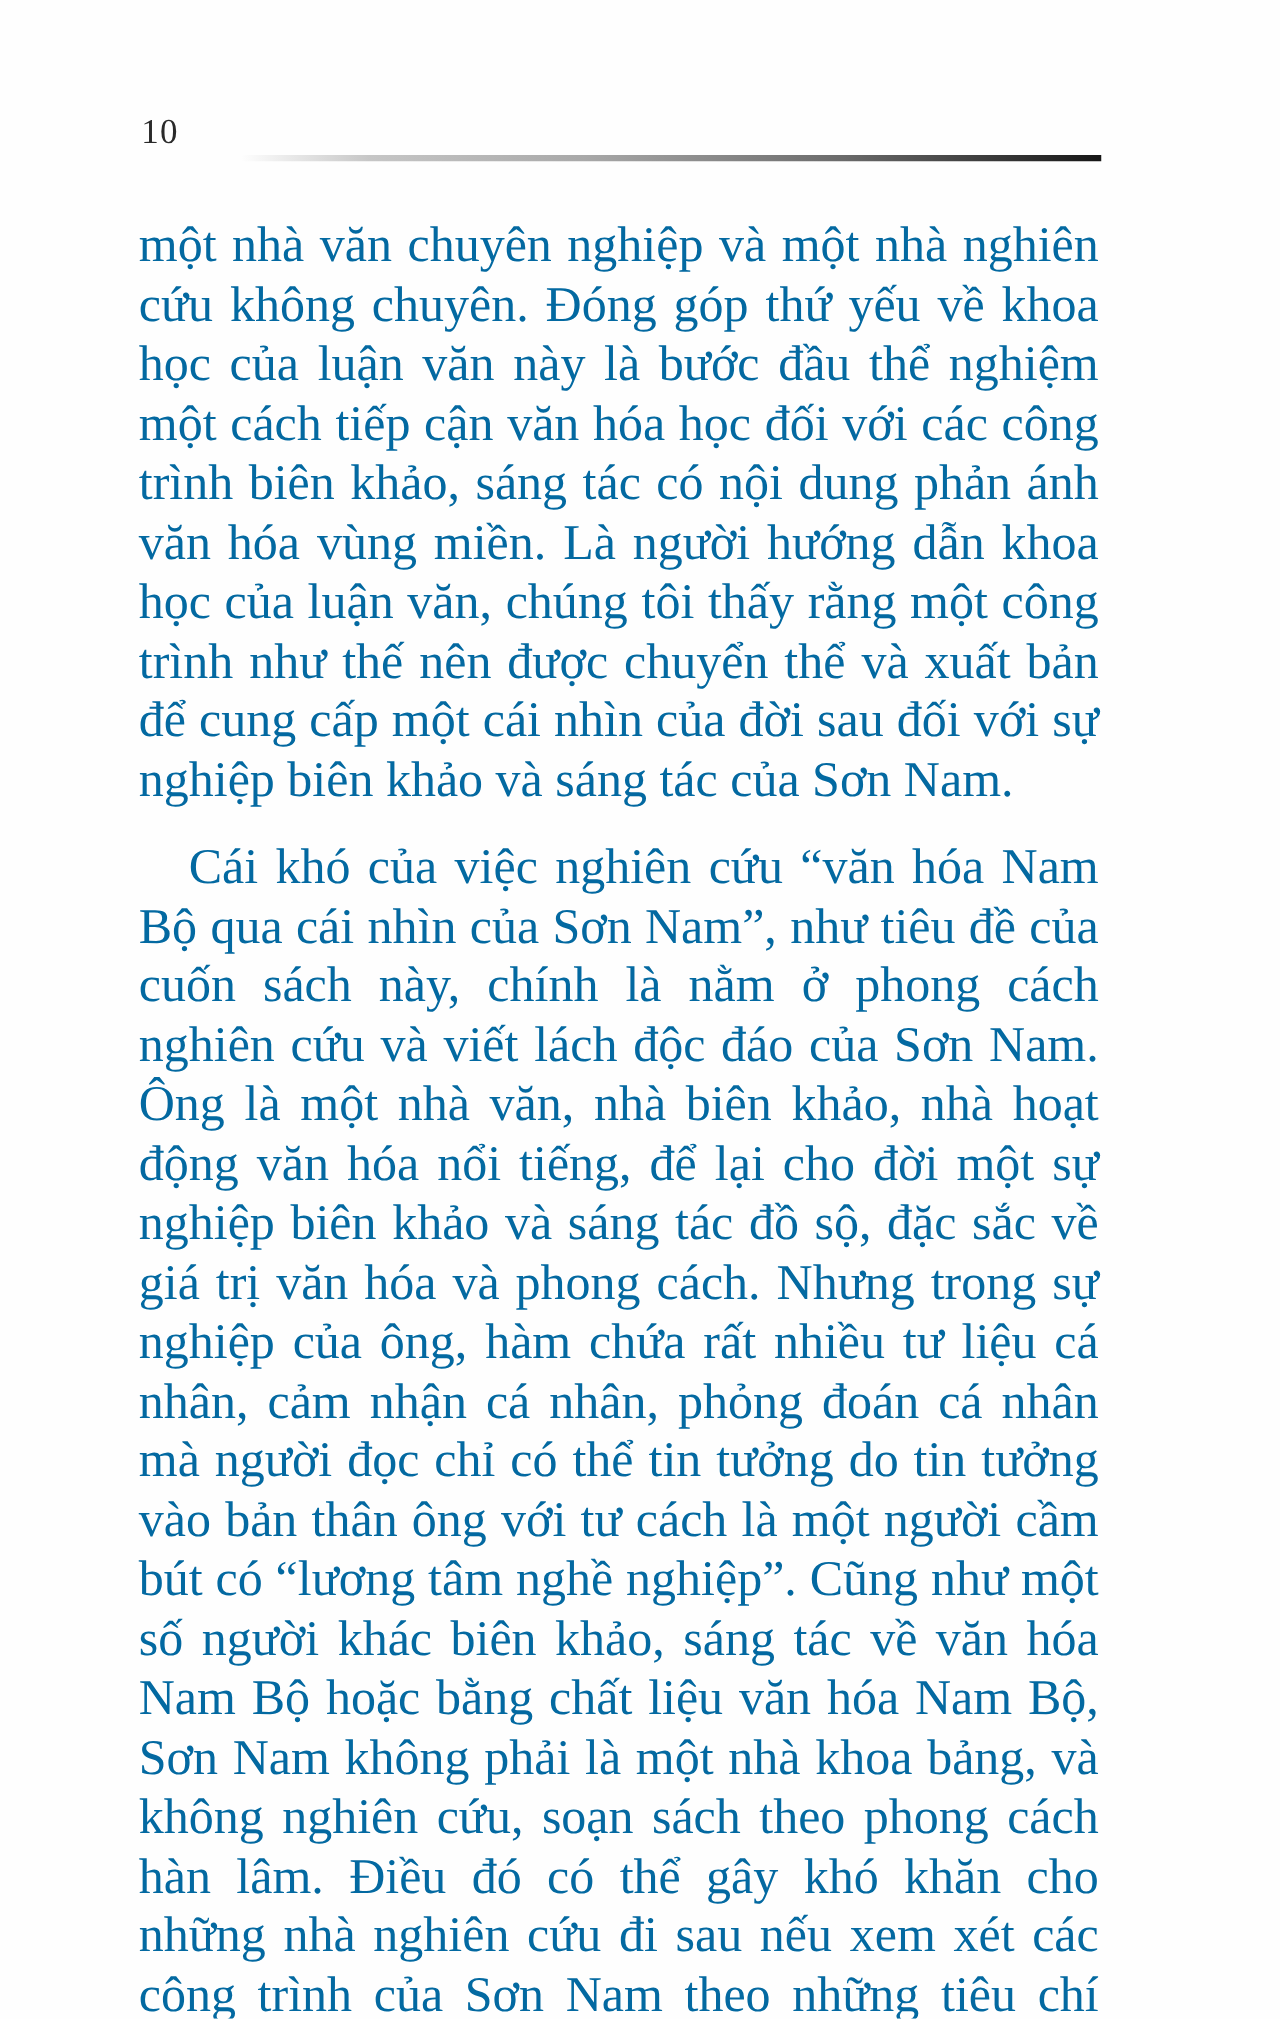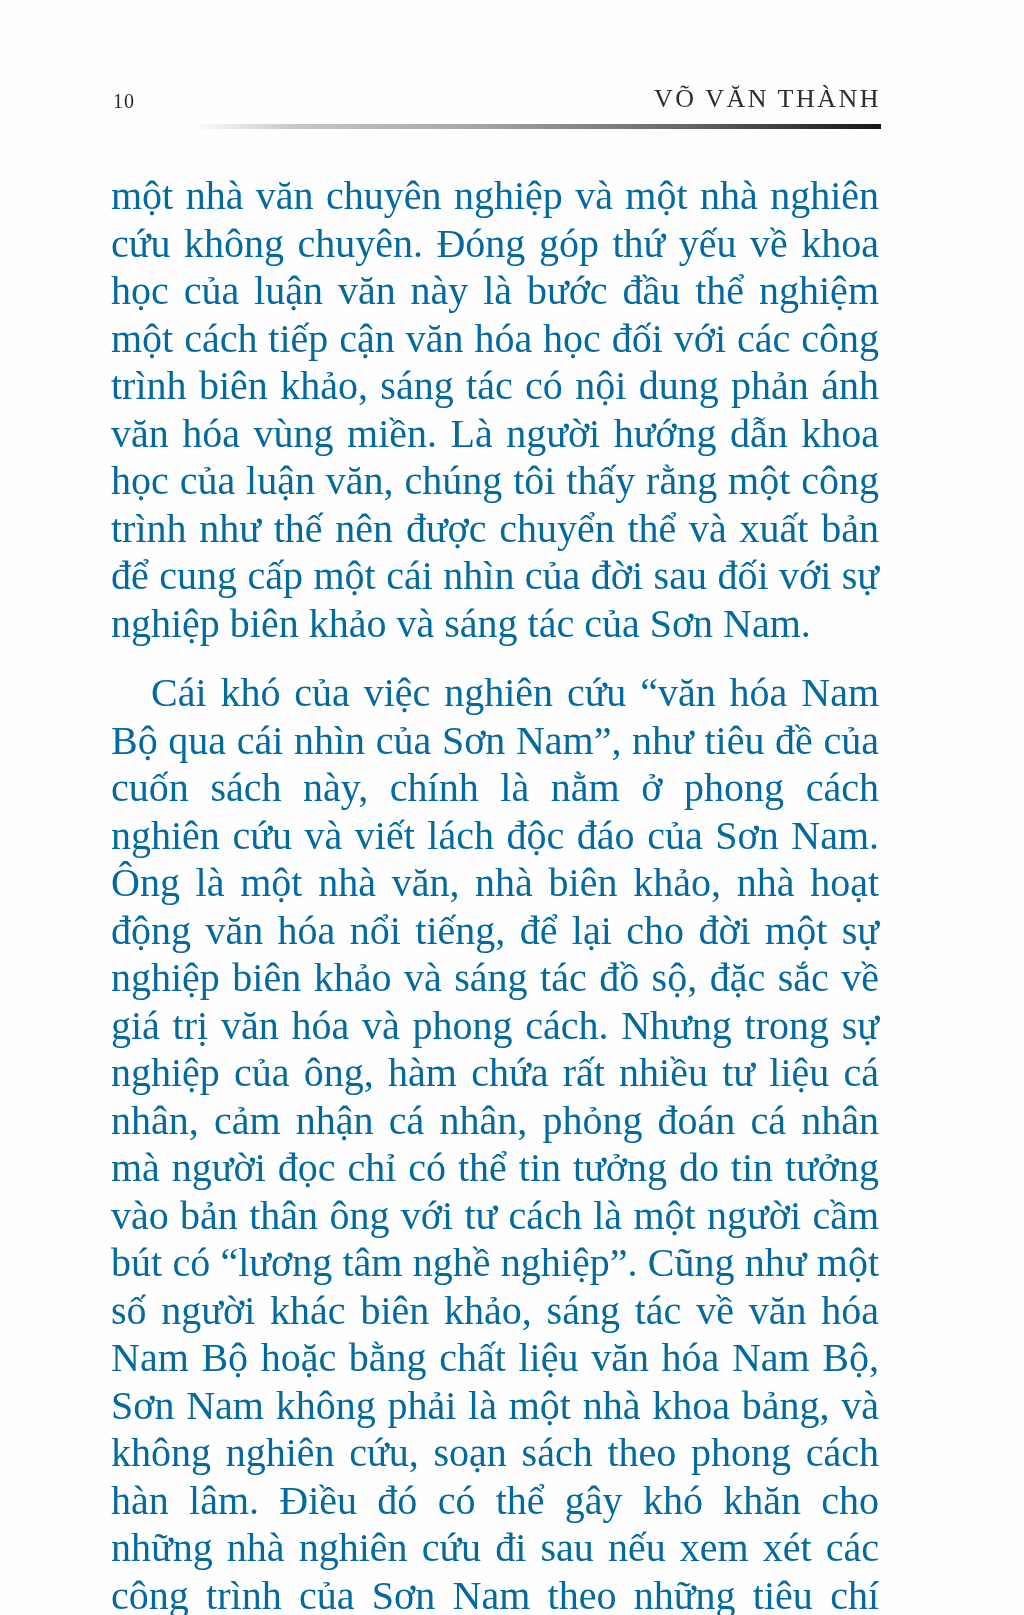--- a/index.html
+++ b/index.html
@@ -19,21 +19,21 @@
   .page-header {
     position: absolute;
     left: 0; top: 0;
     width: 100%;
     height: 140px;
   }
   .page-number {
     position: absolute;
     left: 113px;
     top: 90px;
-    font-size: 20px;
+    font-size: 28px;
     letter-spacing: 1px;
     color: #2a2a2a;
     text-align: right;
   }
   .running-head {
     position: absolute;
     right: 143px;
     top: 84px;
     font-size: 26px;
     letter-spacing: 2.5px;
@@ -74,21 +74,20 @@
     text-indent: 40px;
   }
 </style>
 </head>
 <body>
 
 <div class="page">
 
   <header class="page-header">
     <span class="page-number">10</span>
-    <span class="running-head">VÕ VĂN THÀNH</span>
     <div class="header-rule"></div>
   </header>
 
   <main class="body-text">
     <p class="para">một nhà văn chuyên nghiệp và một nhà nghiên cứu không chuyên. Đóng góp thứ yếu về khoa học của luận văn này là bước đầu thể nghiệm một cách tiếp cận văn hóa học đối với các công trình biên khảo, sáng tác có nội dung phản ánh văn hóa vùng miền. Là người hướng dẫn khoa học của luận văn, chúng tôi thấy rằng một công trình như thế nên được chuyển thể và xuất bản để cung cấp một cái nhìn của đời sau đối với sự nghiệp biên khảo và sáng tác của Sơn Nam.</p>
     <p class="para indented">Cái khó của việc nghiên cứu “văn hóa Nam Bộ qua cái nhìn của Sơn Nam”, như tiêu đề của cuốn sách này, chính là nằm ở phong cách nghiên cứu và viết lách độc đáo của Sơn Nam. Ông là một nhà văn, nhà biên khảo, nhà hoạt động văn hóa nổi tiếng, để lại cho đời một sự nghiệp biên khảo và sáng tác đồ sộ, đặc sắc về giá trị văn hóa và phong cách. Nhưng trong sự nghiệp của ông, hàm chứa rất nhiều tư liệu cá nhân, cảm nhận cá nhân, phỏng đoán cá nhân mà người đọc chỉ có thể tin tưởng do tin tưởng vào bản thân ông với tư cách là một người cầm bút có “lương tâm nghề nghiệp”. Cũng như một số người khác biên khảo, sáng tác về văn hóa Nam Bộ hoặc bằng chất liệu văn hóa Nam Bộ, Sơn Nam không phải là một nhà khoa bảng, và không nghiên cứu, soạn sách theo phong cách hàn lâm. Điều đó có thể gây khó khăn cho những nhà nghiên cứu đi sau nếu xem xét các công trình của Sơn Nam theo những tiêu chí nghiêm ngặt về phương pháp nghiên cứu, nguồn tư liệu, tính khách quan khoa học, v.v... Tuy nhiên, giá trị đóng góp và tầm ảnh hưởng về khoa học và văn hóa của những công trình của ông thì không ai có thể phủ nhận.</p>
   </main>
 
 </div>
 

